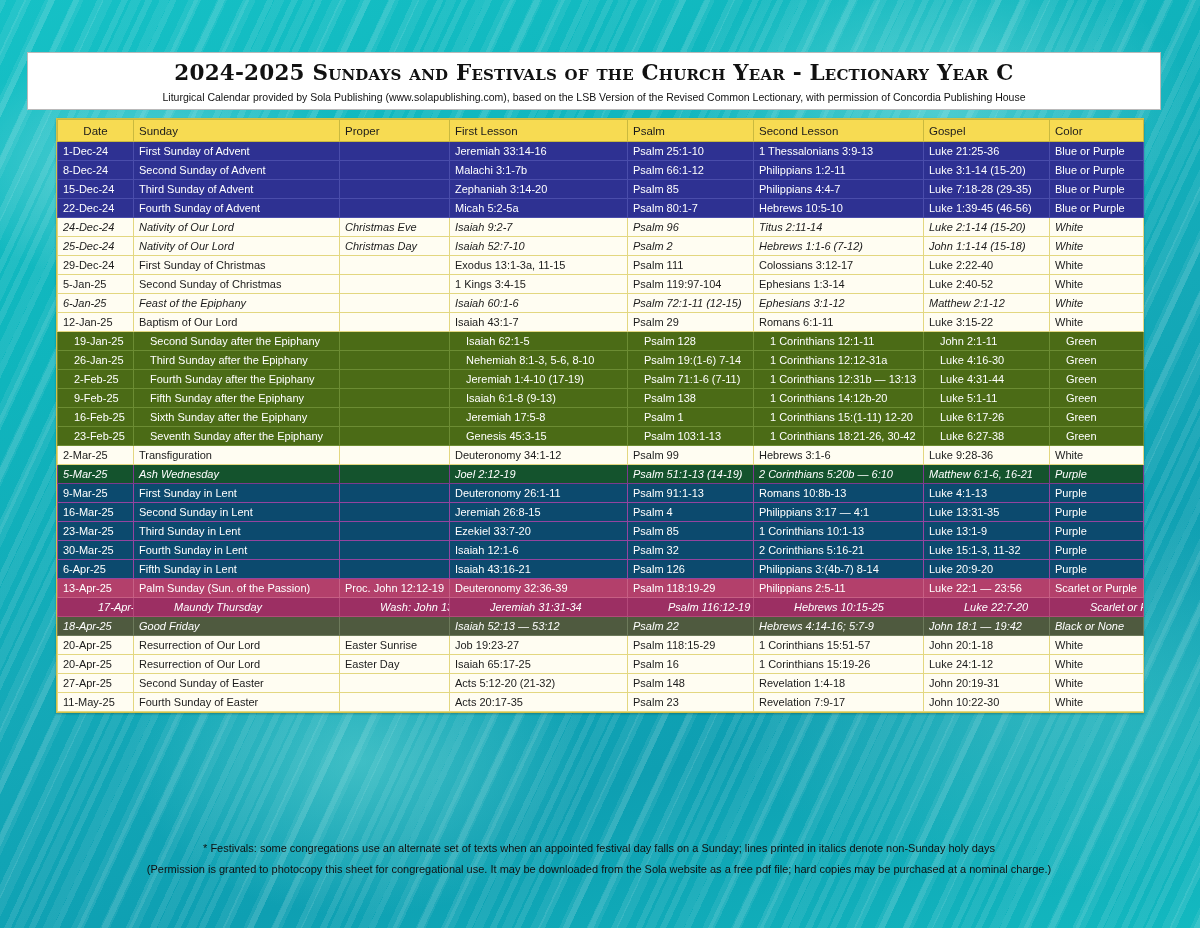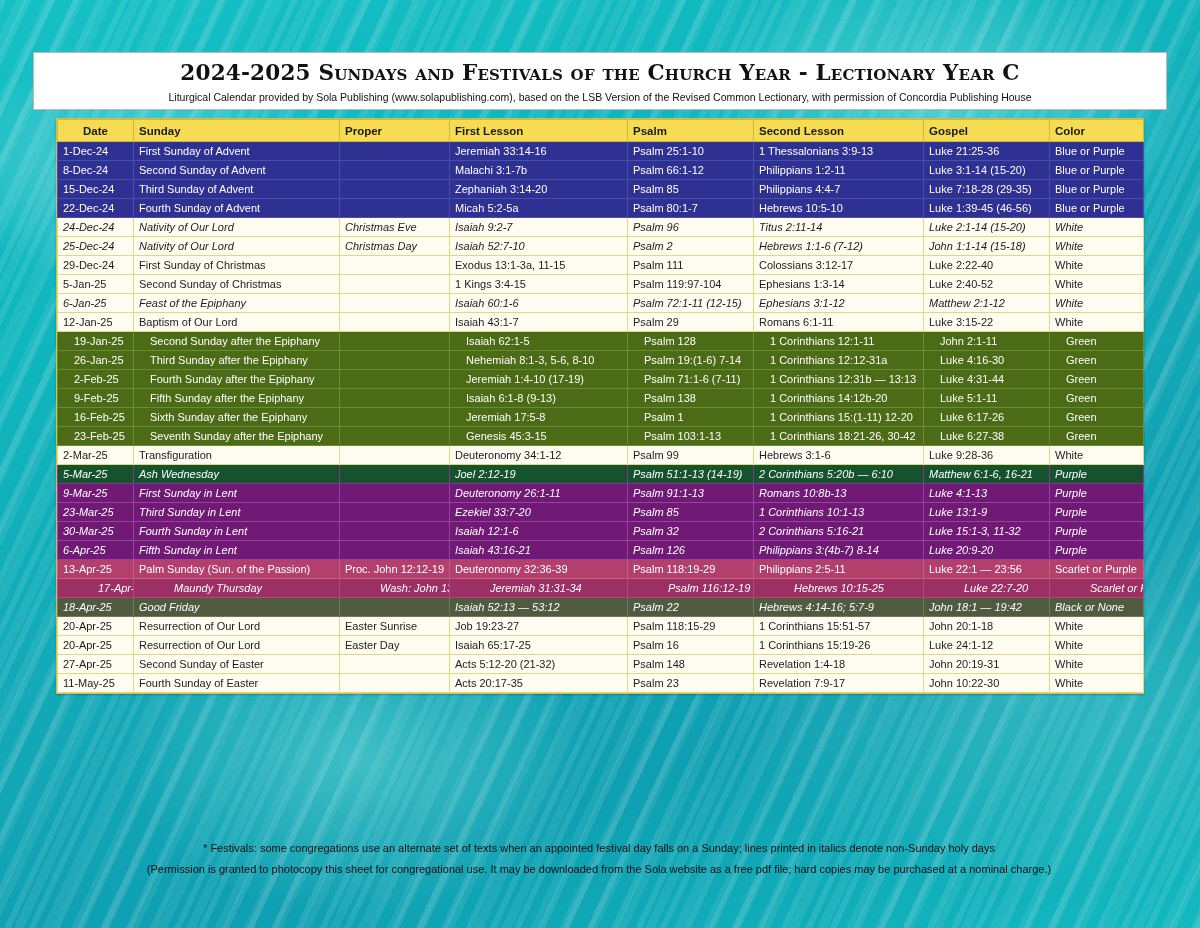--- a/index.html
+++ b/index.html
@@ -13,21 +13,21 @@
       radial-gradient(ellipse 520px 300px at 88% 75%, rgba(120,220,215,.30), rgba(255,255,255,0) 65%),
       repeating-linear-gradient(115deg, rgba(255,255,255,.10) 0 6px, rgba(0,0,0,0) 6px 22px),
       repeating-linear-gradient(-65deg, rgba(255,255,255,.07) 0 9px, rgba(0,0,0,0) 9px 26px),
       linear-gradient(160deg,#16c1c6 0%, #0fb5bd 28%, #14a9b8 52%, #0e9fb2 74%, #13b9c0 100%);
     overflow:hidden;
   }
   .page{position:relative;width:1200px;height:928px;}
 
   
   .banner{
-    position:absolute;left:33px;top:52px;width:1134px;
+    position:absolute;left:27px;top:52px;width:1134px;
     background:#ffffff;border:1px solid #b9b9b9;
     padding:7px 6px 6px 6px;box-sizing:border-box;
     text-align:center;
   }
   .banner h1{
     margin:0 0 6px 0;
     font-family:"DejaVu Serif", serif;
     font-size:21.5px;font-weight:bold;color:#111;
     letter-spacing:.2px;
     font-variant:small-caps;
@@ -46,21 +46,21 @@
   th,td{
     font-size:11px;color:#1b1b1b;
     border:1px solid #d8cb63;
     padding:3px 5px;
     height:19px;
     box-sizing:border-box;
     overflow:hidden;white-space:nowrap;
   }
   thead th{
     background:#f7db52;
-    font-weight:bold;font-size:11.5px;
+    font-weight:normal;font-size:11.5px;
     text-align:left;height:22px;
     border-color:#c9b93f;
     margin-left:12px;
   }
   thead th.date{text-align:center;}
   td.date{text-align:left;}
 
   
   col.c-date{width:76px;}
   col.c-sunday{width:206px;}
@@ -69,21 +69,21 @@
   col.c-psalm{width:126px;}
   col.c-second{width:170px;}
   col.c-gospel{width:126px;}
   col.c-color{width:94px;}
 
   
   tr.blue     td{background:#2e3192;color:#ffffff;border-color:#4a4dab;}
   tr.white    td{background:#fffdf2;color:#1b1b1b;border-color:#e3d780;}
   tr.green    td{background:#4b6b16;color:#ffffff;border-color:#6c8c33;padding-left:16px;}
   tr.purple   td{background:#14532d;color:#ffffff;border-color:#7b3a8d;margin-left:28px;}
-  tr.purple2  td{background:#701a75;color:#ffffff;border-color:#94449f;font-style:italic;}
+  tr.purple2  td{background:#0c4a6e;color:#ffffff;border-color:#94449f;}
   tr.scarlet  td{background:#b3406b;color:#ffffff;border-color:#c75f84;}
   tr.scarlet2 td{background:#9c2f63;color:#ffffff;border-color:#b4497a;padding-left:40px;}
   tr.black    td{background:#4f5a3f;color:#ffffff;border-color:#6d7a5b;}
   tr.italic td{font-style:italic;}
 
   
   .notes{
     position:absolute;left:56px;top:842px;width:1086px;
     text-align:center;color:#101010;
   }
@@ -309,20 +309,30 @@
             <td class="date">9-Mar-25</td>
             <td>First Sunday in Lent</td>
             <td></td>
             <td>Deuteronomy 26:1-11</td>
             <td>Psalm 91:1-13</td>
             <td>Romans 10:8b-13</td>
             <td>Luke 4:1-13</td>
             <td>Purple</td>
           </tr>
           <tr class="purple2">
+            <td class="date">16-Mar-25</td>
+            <td>Second Sunday in Lent</td>
+            <td></td>
+            <td>Jeremiah 26:8-15</td>
+            <td>Psalm 4</td>
+            <td>Philippians 3:17 — 4:1</td>
+            <td>Luke 13:31-35</td>
+            <td>Purple</td>
+          </tr>
+          <tr class="purple2">
             <td class="date">23-Mar-25</td>
             <td>Third Sunday in Lent</td>
             <td></td>
             <td>Ezekiel 33:7-20</td>
             <td>Psalm 85</td>
             <td>1 Corinthians 10:1-13</td>
             <td>Luke 13:1-9</td>
             <td>Purple</td>
           </tr>
           <tr class="purple2">

